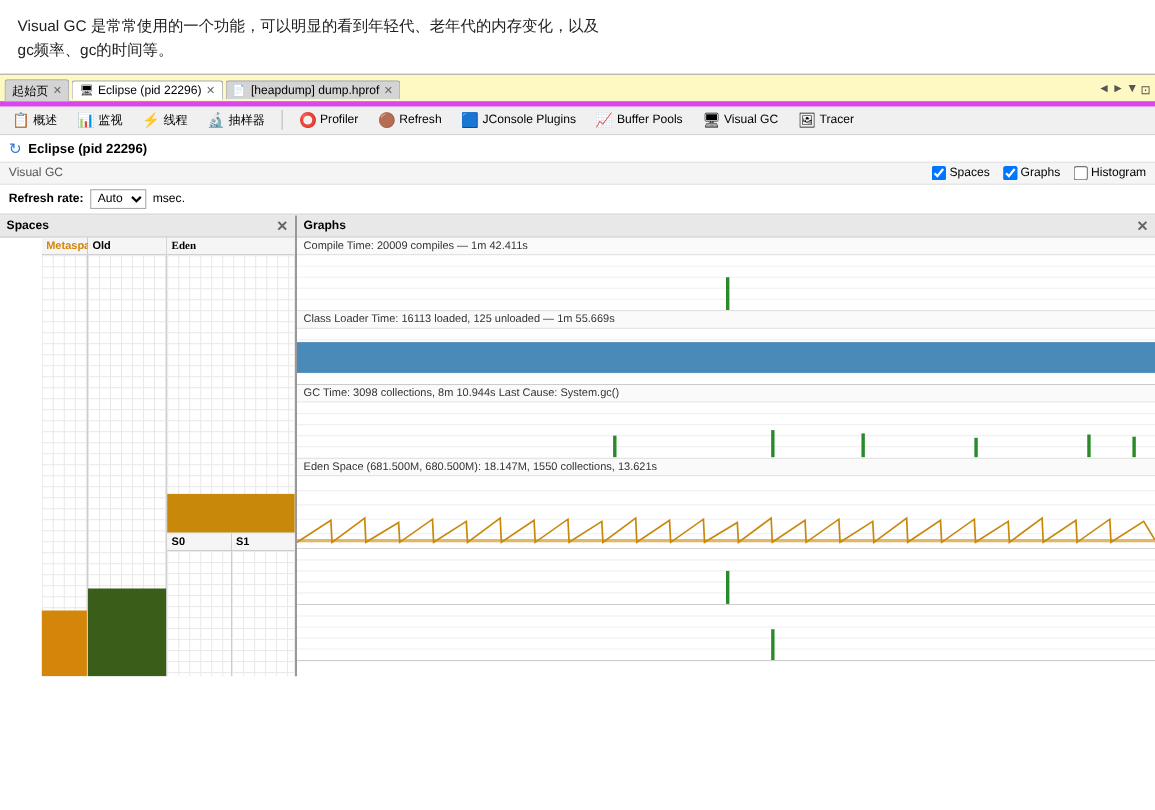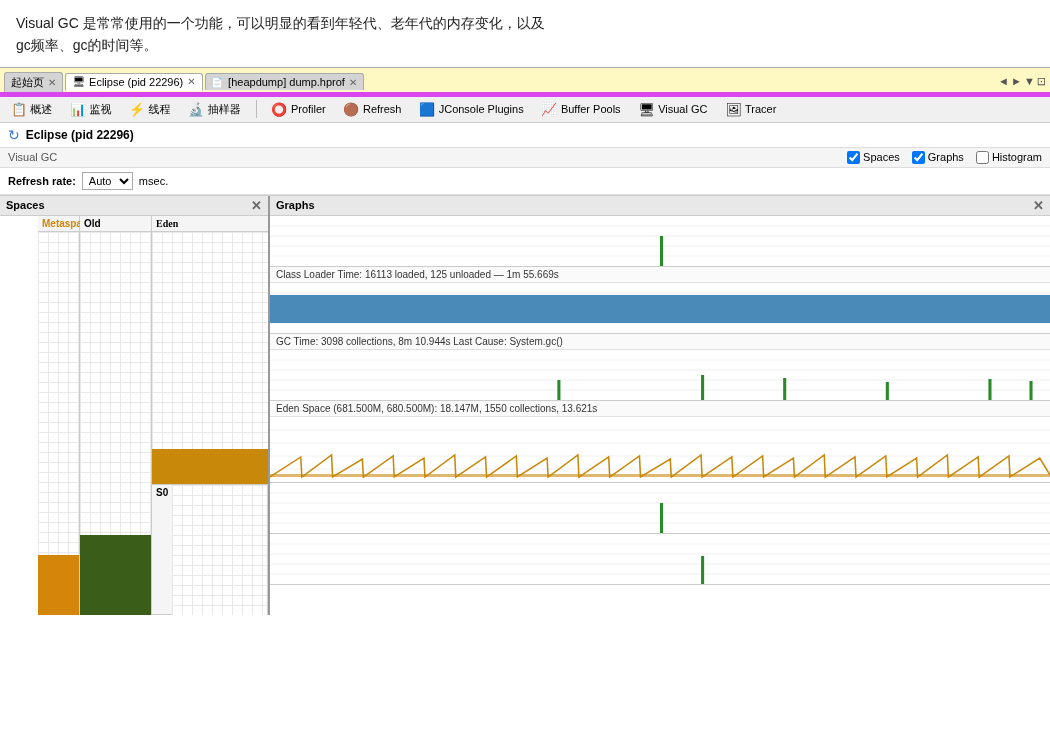--- a/index.html
+++ b/index.html
@@ -321,37 +321,44 @@
       <div style="flex:1; display:flex; flex-direction:column;">
 
         <div style="flex:1; display:flex; flex-direction:column; border-bottom:1px solid #ccc;">
           <div style="font-size:10px; font-weight:bold; padding:2px 4px; border-bottom:1px solid #ccc; background:#f5f5f5;font-family:Liberation Serif, serif;">Eden</div>
           <div style="flex:1; position:relative; background-image:linear-gradient(#e8e8e8 1px,transparent 1px),linear-gradient(90deg,#e8e8e8 1px,transparent 1px); background-size:10px 10px;">
             <div style="position:absolute; bottom:0; left:0; right:0; height:35px; background:#c8880a;"></div>
           </div>
         </div>
 
         <div style="height:130px; display:flex;">
-          <div style="flex:1; border-right:1px solid #ccc; display:flex; flex-direction:row;">
+          <div style="flex:1; border-right:1px solid #ccc; display:flex; flex-direction:column;">
             <div style="font-size:10px; font-weight:bold; padding:2px 4px; border-bottom:1px solid #ccc; background:#f5f5f5;">S0</div>
+            <div style="flex:1; background-image:linear-gradient(#e8e8e8 1px,transparent 1px),linear-gradient(90deg,#e8e8e8 1px,transparent 1px); background-size:10px 10px; position:relative;"></div>
+          </div>
+          <div style="flex:1; display:flex; flex-direction:column;">
+            <div style="font-size:10px; font-weight:bold; padding:2px 4px; border-bottom:1px solid #ccc; background:#f5f5f5;">S1</div>
             <div style="flex:1; background-image:linear-gradient(#e8e8e8 1px,transparent 1px),linear-gradient(90deg,#e8e8e8 1px,transparent 1px); background-size:10px 10px; position:relative;"></div>
           </div>
         </div>
       </div>
     </div>
   </div>
 
   <div class="graphs-panel">
     <div class="panel-header">
       <span>Graphs</span>
       <span class="panel-close">✕</span>
     </div>
     <div style="overflow-y:auto; flex:1;">
 
       <div class="graph-section">
+        <div class="graph-label">
+          <span>Compile Time: 20009 compiles — 1m 42.411s</span>
+        </div>
         <div class="graph-area">
           <svg class="graph-svg" viewBox="0 0 760 50" preserveAspectRatio="none">
             <rect x="0" y="0" width="760" height="50" fill="white"></rect>
             <line x1="0" y1="10" x2="760" y2="10" stroke="#f0f0f0" stroke-width="1"></line>
             <line x1="0" y1="20" x2="760" y2="20" stroke="#f0f0f0" stroke-width="1"></line>
             <line x1="0" y1="30" x2="760" y2="30" stroke="#f0f0f0" stroke-width="1"></line>
             <line x1="0" y1="40" x2="760" y2="40" stroke="#f0f0f0" stroke-width="1"></line>
 
             <rect x="380" y="20" width="3" height="30" fill="#2a8a2a"></rect>
           </svg>

